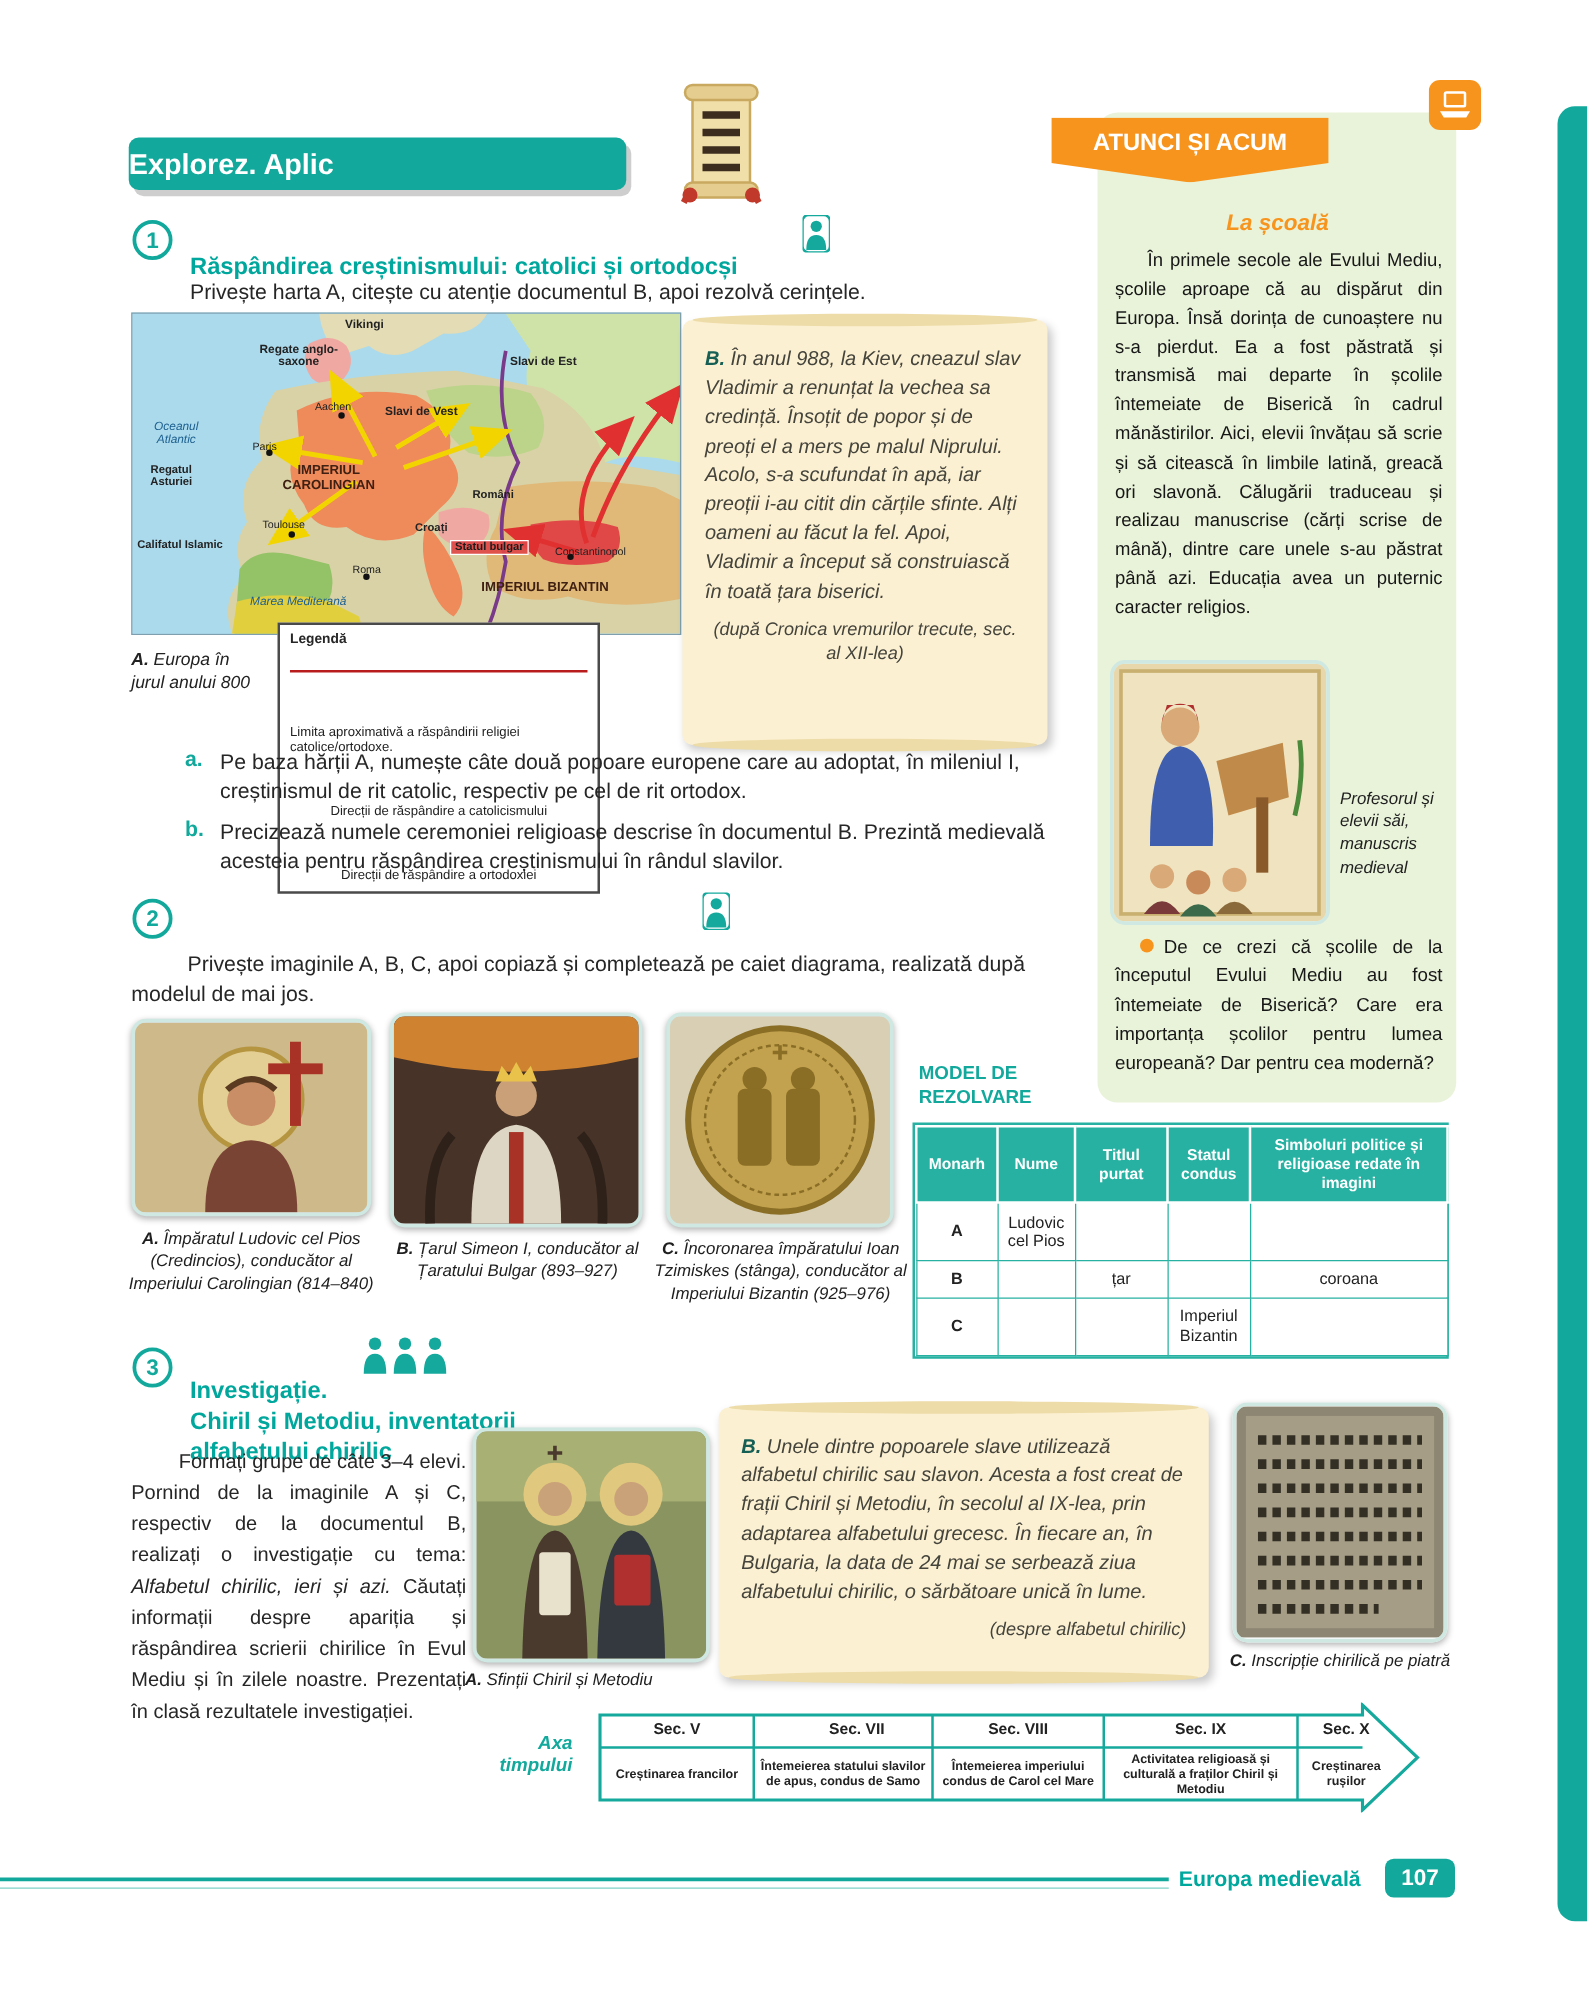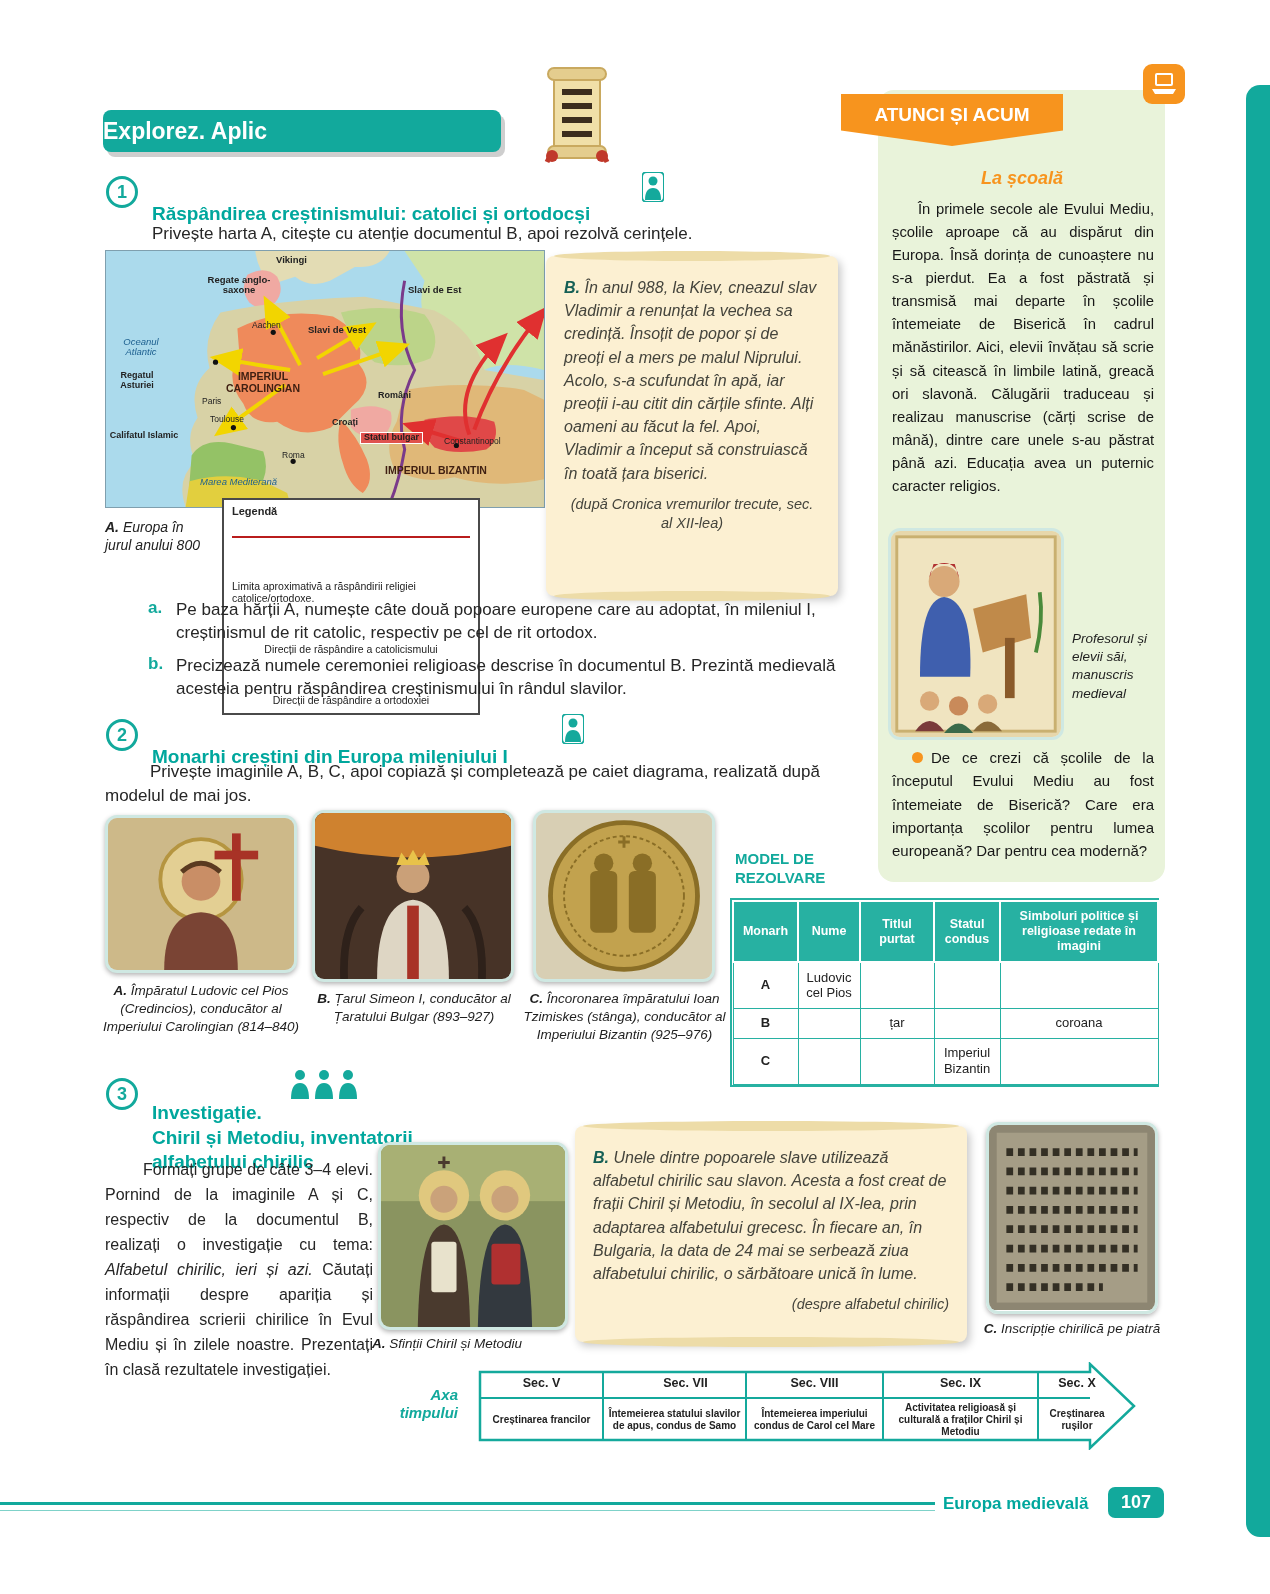--- a/index.html
+++ b/index.html
@@ -197,21 +197,21 @@
           <circle cx="128" cy="178" r="2.6"></circle>
         <circle cx="188" cy="212" r="2.6"></circle>
           <circle cx="352" cy="196" r="2.6"></circle>
       </g>
     </svg>
     <span class="mlabel" style="left:170px;top:4px;">Vikingi</span>
     <span class="mlabel" style="left:96px;top:24px;width:74px;">Regate anglo-saxone</span>
     <span class="mlabel" style="left:302px;top:34px;">Slavi de Est</span>
     <span class="mlabel" style="left:202px;top:74px;">Slavi de Vest</span>
     <span class="mlabel mlabel--place" style="left:146px;top:70px;">Aachen</span>
-    <span class="mlabel mlabel--place" style="left:96px;top:102px;margin-top:44px;">Paris</span>
+    <span class="mlabel mlabel--place" style="left:96px;top:102px;">Paris</span>
     <span class="mlabel mlabel--big" style="left:112px;top:120px;width:90px;">IMPERIUL CAROLINGIAN</span>
     <span class="mlabel mlabel--sea" style="left:6px;top:86px;width:58px;">Oceanul Atlantic</span>
     <span class="mlabel" style="left:2px;top:120px;width:58px;font-size:9px;">Regatul Asturiei</span>
     <span class="mlabel" style="left:2px;top:180px;width:72px;font-size:9px;">Califatul Islamic</span>
     <span class="mlabel mlabel--place" style="left:104px;top:164px;">Toulouse</span>
     <span class="mlabel mlabel--place" style="left:176px;top:200px;">Roma</span>
     <span class="mlabel mlabel--sea" style="left:94px;top:226px;">Marea Mediterană</span>
     <span class="mlabel" style="left:272px;top:140px;font-size:9px;">Români</span>
     <span class="mlabel" style="left:226px;top:167px;font-size:9px;">Croați</span>
     <span class="mlabel mlabel--chip" style="left:254px;top:181px;">Statul bulgar</span>
@@ -255,21 +255,20 @@
     </div>
     <div class="task">
       <span class="task-letter">b.</span>
       <span class="task-text">Precizează numele ceremoniei religioase descrise în documentul B. Prezintă medievală acesteia pentru răspândirea creștinismului în rândul slavilor.</span>
     </div>
   </div>
 
   <div class="abs sec-num" style="left:106px;top:719px;">
     <span>2</span>
   </div>
-  <div class="abs sec-title" style="left:152px;top:725px;width:420px;">Monarhi creștini din Europa mileniului I</div>
   <div class="abs" style="left:562px;top:714px;">
     <svg width="22" height="30" viewBox="0 0 22 30">
         <rect x="0" y="0" width="22" height="30" rx="5" fill="none" stroke="#14a99c" stroke-width="2"></rect>
         <circle cx="11" cy="9" r="4.5" fill="#14a99c"></circle>
         <path d="M3,28 Q3,16 11,16 Q19,16 19,28 Z" fill="#14a99c"></path>
       </svg>
   </div>
   <div class="abs body-text" style="left:105px;top:760px;width:748px;text-indent:45px;">Privește imaginile A, B, C, apoi copiază și completează pe caiet diagrama, realizată după modelul de mai jos.</div>
 
   <div class="abs img-frame" style="left:105px;top:815px;width:192px;height:158px;">

